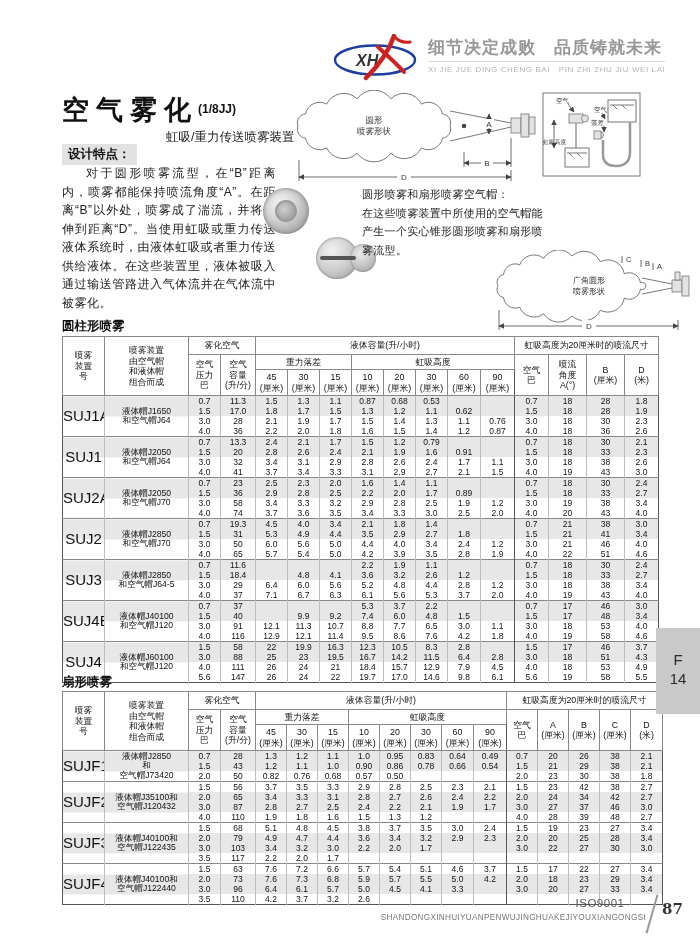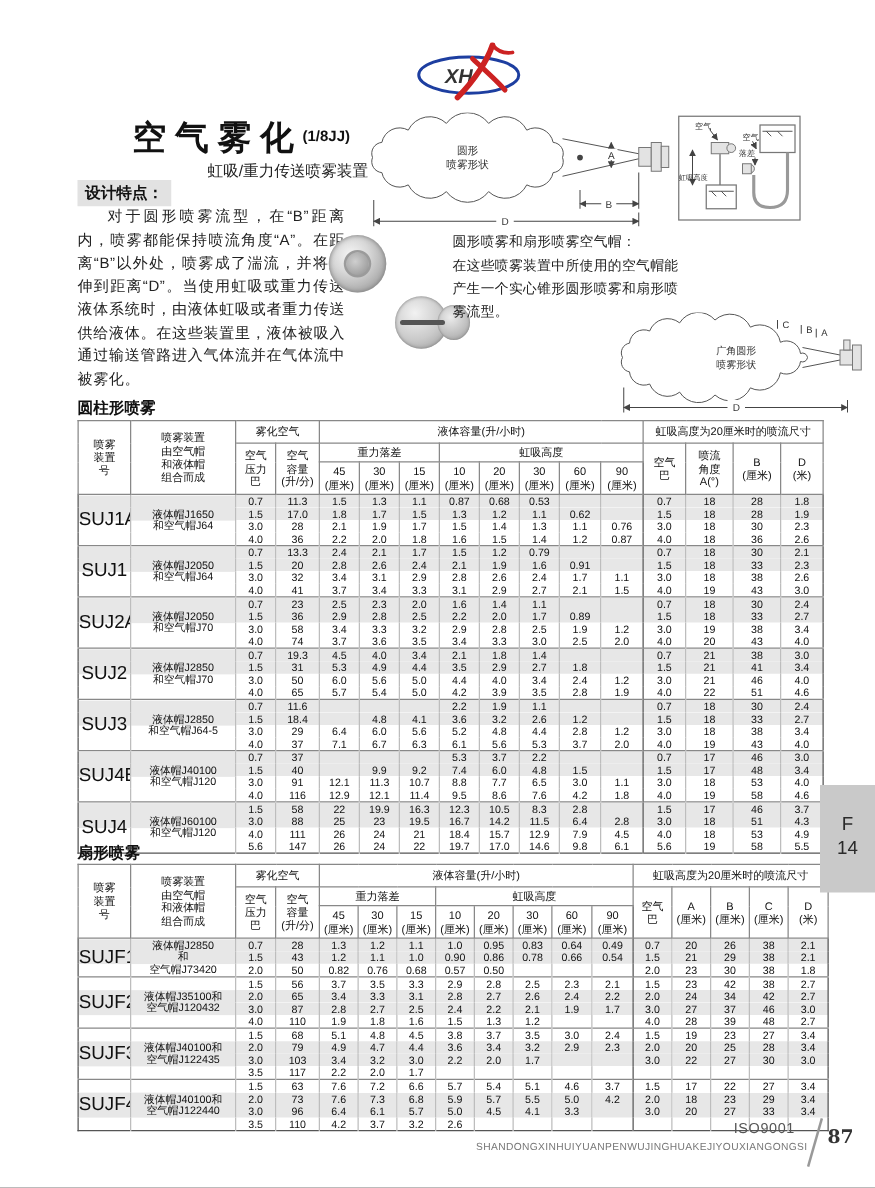--- a/index.html
+++ b/index.html
@@ -3,21 +3,21 @@
 <meta charset="utf-8">
 <style>
   html,body{margin:0;padding:0;background:#888;}
   .page{position:relative;width:700px;height:950px;background:#fff;margin:0 auto;overflow:hidden;
         font-family:"Liberation Sans","DejaVu Sans",sans-serif;color:#222;}
   .abs{position:absolute;}
   
   .sl1{font-size:17px;font-weight:bold;color:#979797;letter-spacing:1px;white-space:nowrap;}
   .sl2{font-size:8px;color:#b4b4b4;letter-spacing:.6px;white-space:nowrap;margin-top:2px;padding-top:2px;border-top:1px solid #d8d8d8;}
   
-  .title{font-size:27px;font-weight:bold;letter-spacing:7px;color:#111;white-space:nowrap;margin-left:44px;}
+  .title{font-size:27px;font-weight:bold;letter-spacing:7px;color:#111;white-space:nowrap;}
   .title .code{font-size:12px;font-weight:bold;letter-spacing:0;vertical-align:6px;}
   .subtitle{font-size:12.5px;color:#222;}
   .design-label{font-size:12.5px;font-weight:bold;background:#e2e2e2;padding:2px 6px;color:#111;}
   .para{width:214px;font-size:12px;line-height:18.5px;letter-spacing:.5px;text-align:justify;text-indent:2em;color:#222;}
   .note{font-size:11px;line-height:18.5px;letter-spacing:.3px;white-space:pre-line;color:#222;}
   .fan-note{font-size:10.5px;line-height:18px;letter-spacing:.2px;white-space:pre-line;color:#222;}
   .sec{font-size:12.5px;font-weight:bold;color:#111;}
   
   .cap1{width:46px;height:46px;border-radius:50%;
         background:radial-gradient(circle at 38% 35%,#f5f5f5 0%,#d8d8d8 35%,#a8a8a8 75%,#8a8a8a 100%);
@@ -66,20 +66,24 @@
 
 <div class="page">
 
   <svg class="abs" style="left:330px;top:34px" width="90" height="48" viewBox="0 0 90 48">
     <ellipse cx="45" cy="26" rx="40" ry="14.5" fill="none" stroke="#1d3ea0" stroke-width="2.4"></ellipse>
     <text x="26" y="32" font-size="16" font-style="italic" font-weight="bold" fill="#1d3ea0">XH</text>
     <path d="M64,2 C60,14 50,30 36,44" stroke="#cc2222" stroke-width="4.5" fill="none" stroke-linecap="round"></path>
     <path d="M48,13 C58,22 67,30 74,38" stroke="#cc2222" stroke-width="4" fill="none" stroke-linecap="round"></path>
     <path d="M64,2 C68,7 74,9 80,8" stroke="#cc2222" stroke-width="3" fill="none" stroke-linecap="round"></path>
   </svg>
+  <div class="abs" style="left:428px;top:36px">
+    <div class="sl1">细节决定成败　品质铸就未来</div>
+    <div class="sl2">XI JIE JUE DING CHENG BAI　PIN ZHI ZHU JIU WEI LAI</div>
+  </div>
 
   <div class="abs title" style="left:62px;top:92px">
     <span>空气雾化</span><span class="code">(1/8JJ)</span>
   </div>
   <div class="abs subtitle" style="left:166px;top:129px">虹吸/重力传送喷雾装置</div>
   <div class="abs design-label" style="left:62px;top:144px">设计特点：</div>
   <div class="abs para" style="left:62px;top:164px">对于圆形喷雾流型，在“B”距离内，喷雾都能保持喷流角度“A”。在距离“B”以外处，喷雾成了湍流，并将延伸到距离“D”。当使用虹吸或重力传送液体系统时，由液体虹吸或者重力传送供给液体。在这些装置里，液体被吸入通过输送管路进入气体流并在气体流中被雾化。</div>
 
   <svg class="abs" style="left:292px;top:90px" width="252" height="96" viewBox="0 0 252 96">
     <path class="thin" d="M158.0,36.0 A8.9,8.9 0 0 1 150.5,48.1 A14.4,14.4 0 0 1 129.4,57.9 A19.2,19.2 0 0 1 98.9,63.3 A21.0,21.0 0 0 1 65.1,63.3 A19.2,19.2 0 0 1 34.6,57.9 A14.4,14.4 0 0 1 13.5,48.1 A8.9,8.9 0 0 1 6.0,36.0 A8.9,8.9 0 0 1 13.5,23.9 A14.4,14.4 0 0 1 34.6,14.1 A19.2,19.2 0 0 1 65.1,8.7 A21.0,21.0 0 0 1 98.9,8.7 A19.2,19.2 0 0 1 129.4,14.1 A14.4,14.4 0 0 1 150.5,23.9 A8.9,8.9 0 0 1 158.0,36.0 Z"></path>
@@ -997,18 +1001,18 @@
           <td class=""></td>
         </tr>
       </tbody>
     </table>
 
   <div class="abs ftab" style="left:656px;top:628px">
     <div>F</div>
     <div>14</div>
   </div>
 
-  <div class="abs iso" style="left:587px;top:897px;width:90px;text-align:left">ISO9001</div>
+  <div class="abs iso" style="left:555px;top:897px;width:90px;text-align:center">ISO9001</div>
   <div class="abs slash" style="left:651px;top:894px"></div>
   <div class="abs pageno" style="left:662px;top:900px">87</div>
   <div class="abs company" style="left:250px;top:913px;width:396px;text-align:right">SHANDONGXINHUIYUANPENWUJINGHUAKEJIYOUXIANGONGSI</div>
 
 </div>
 
 </body></html>

